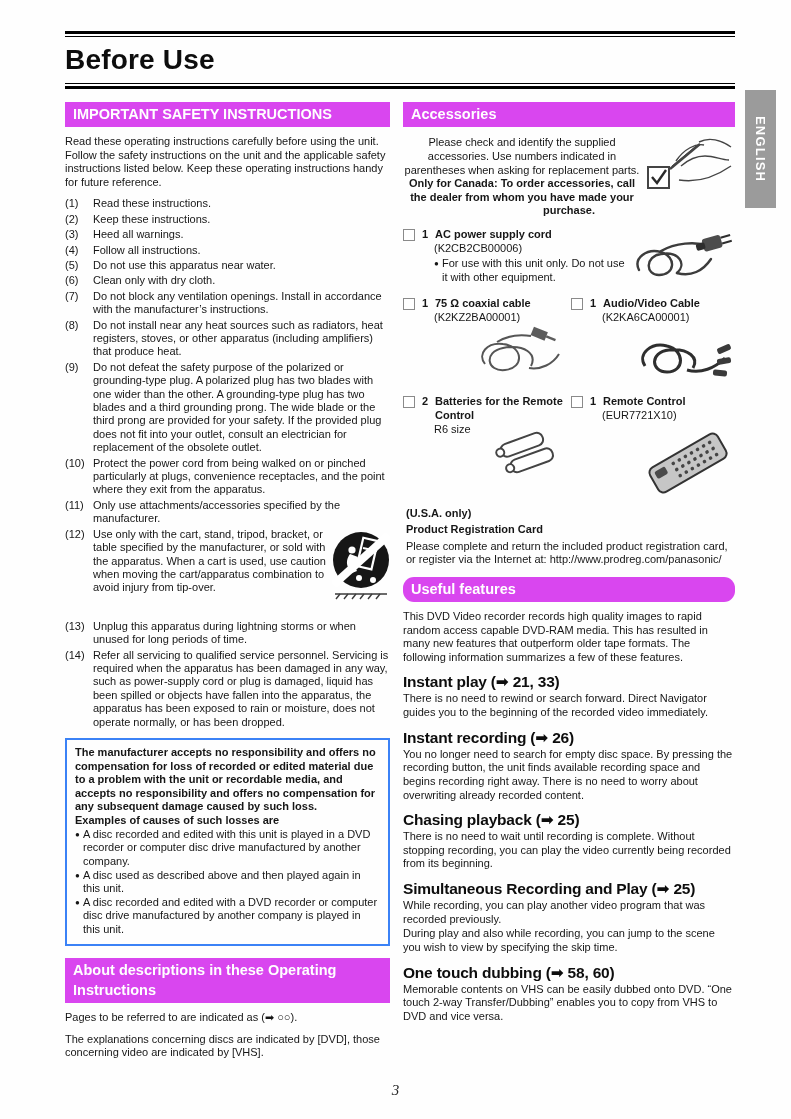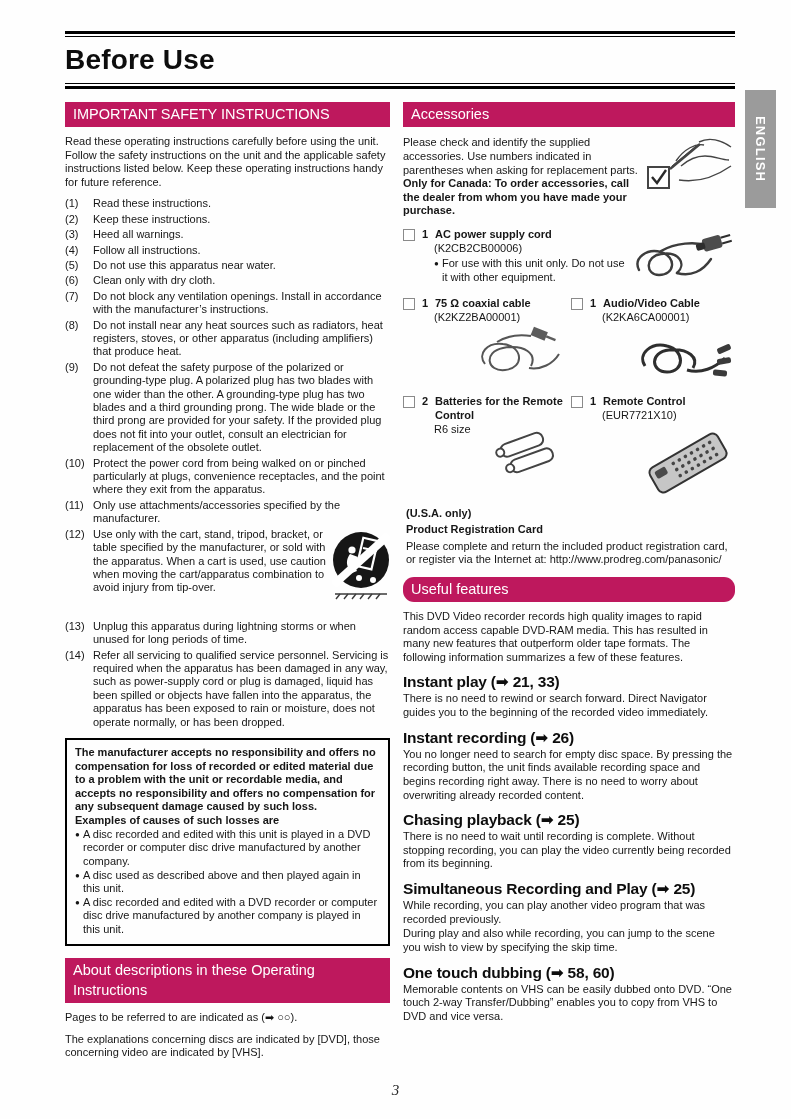--- a/index.html
+++ b/index.html
@@ -9,39 +9,39 @@
     overflow:hidden;
   }
   .content{position:absolute;left:65px;top:31px;width:670px;}
   .rule-top{height:2px;border-top:3px solid #000;border-bottom:1px solid #000;}
   .rule-bottom{height:2px;border-top:1px solid #000;border-bottom:3px solid #000;}
   h1.page-title{font-size:28px;font-weight:bold;margin:7px 0 7px 0;letter-spacing:.2px;color:#0d0d0d;}
   .columns{display:flex;gap:13px;margin-top:13px;}
   .col-left{width:325px;flex:none;}
   .col-right{width:332px;flex:none;}
 
-  .section-bar{background:#be185d;color:#fff;font-weight:normal;font-size:14.5px;line-height:1.4;padding:2px 6px 3px 8px;}
+  .section-bar{background:#d946ef;color:#fff;font-weight:bold;font-size:14.5px;line-height:1.4;padding:2px 6px 3px 8px;}
   p.body{font-size:11px;line-height:1.23;margin:8px 0 0 0;}
   .bold{font-weight:bold;}
 
   .safety-list{list-style:none;margin:8px 0 0 0;padding:0;font-size:11px;line-height:1.22;}
   .safety-list li{display:flex;margin-bottom:2px;}
   .safety-list .num{width:28px;flex:none;}
   .safety-list .txt{flex:1;}
   .cart-fig{float:right;margin:0 0 2px 5px;}
 
-  .notice-box{border:2px solid #000000;margin-top:9px;padding:6px 8px 7px 8px;font-size:11px;line-height:1.24;}
+  .notice-box{border:2px solid #3b82f6;margin-top:9px;padding:6px 8px 7px 8px;font-size:11px;line-height:1.24;}
   .notice-box p{margin:0;}
   .blist{margin:0;padding:0;list-style:none;}
   .blist li{display:flex;}
   .blt{width:8px;flex:none;font-size:8px;line-height:13px;}
 
   .about-bar{margin-top:12px;}
 
-  .acc-intro{font-size:11px;line-height:1.24;margin-top:9px;}
+  .acc-intro{font-size:11px;line-height:1.24;margin-top:9px;text-align:center;}
   .acc-intro p{margin:0;}
   .fig-right{float:right;margin:0 0 2px 4px;}
 
   .acc-line{display:flex;font-size:11px;line-height:1.24;}
   .cb{width:10px;height:10px;border:1px solid #8a8a8a;flex:none;margin:1px 7px 0 0;background:#fff;}
   .qty{font-weight:bold;width:13px;flex:none;}
   .acc-name{font-weight:bold;flex:1;}
   .acc-part{font-size:11px;line-height:1.24;margin-left:31px;}
   .acc-note{display:flex;font-size:11px;line-height:1.24;margin-left:31px;margin-top:2px;}
   .acc-item1{display:flex;margin-top:10px;}

